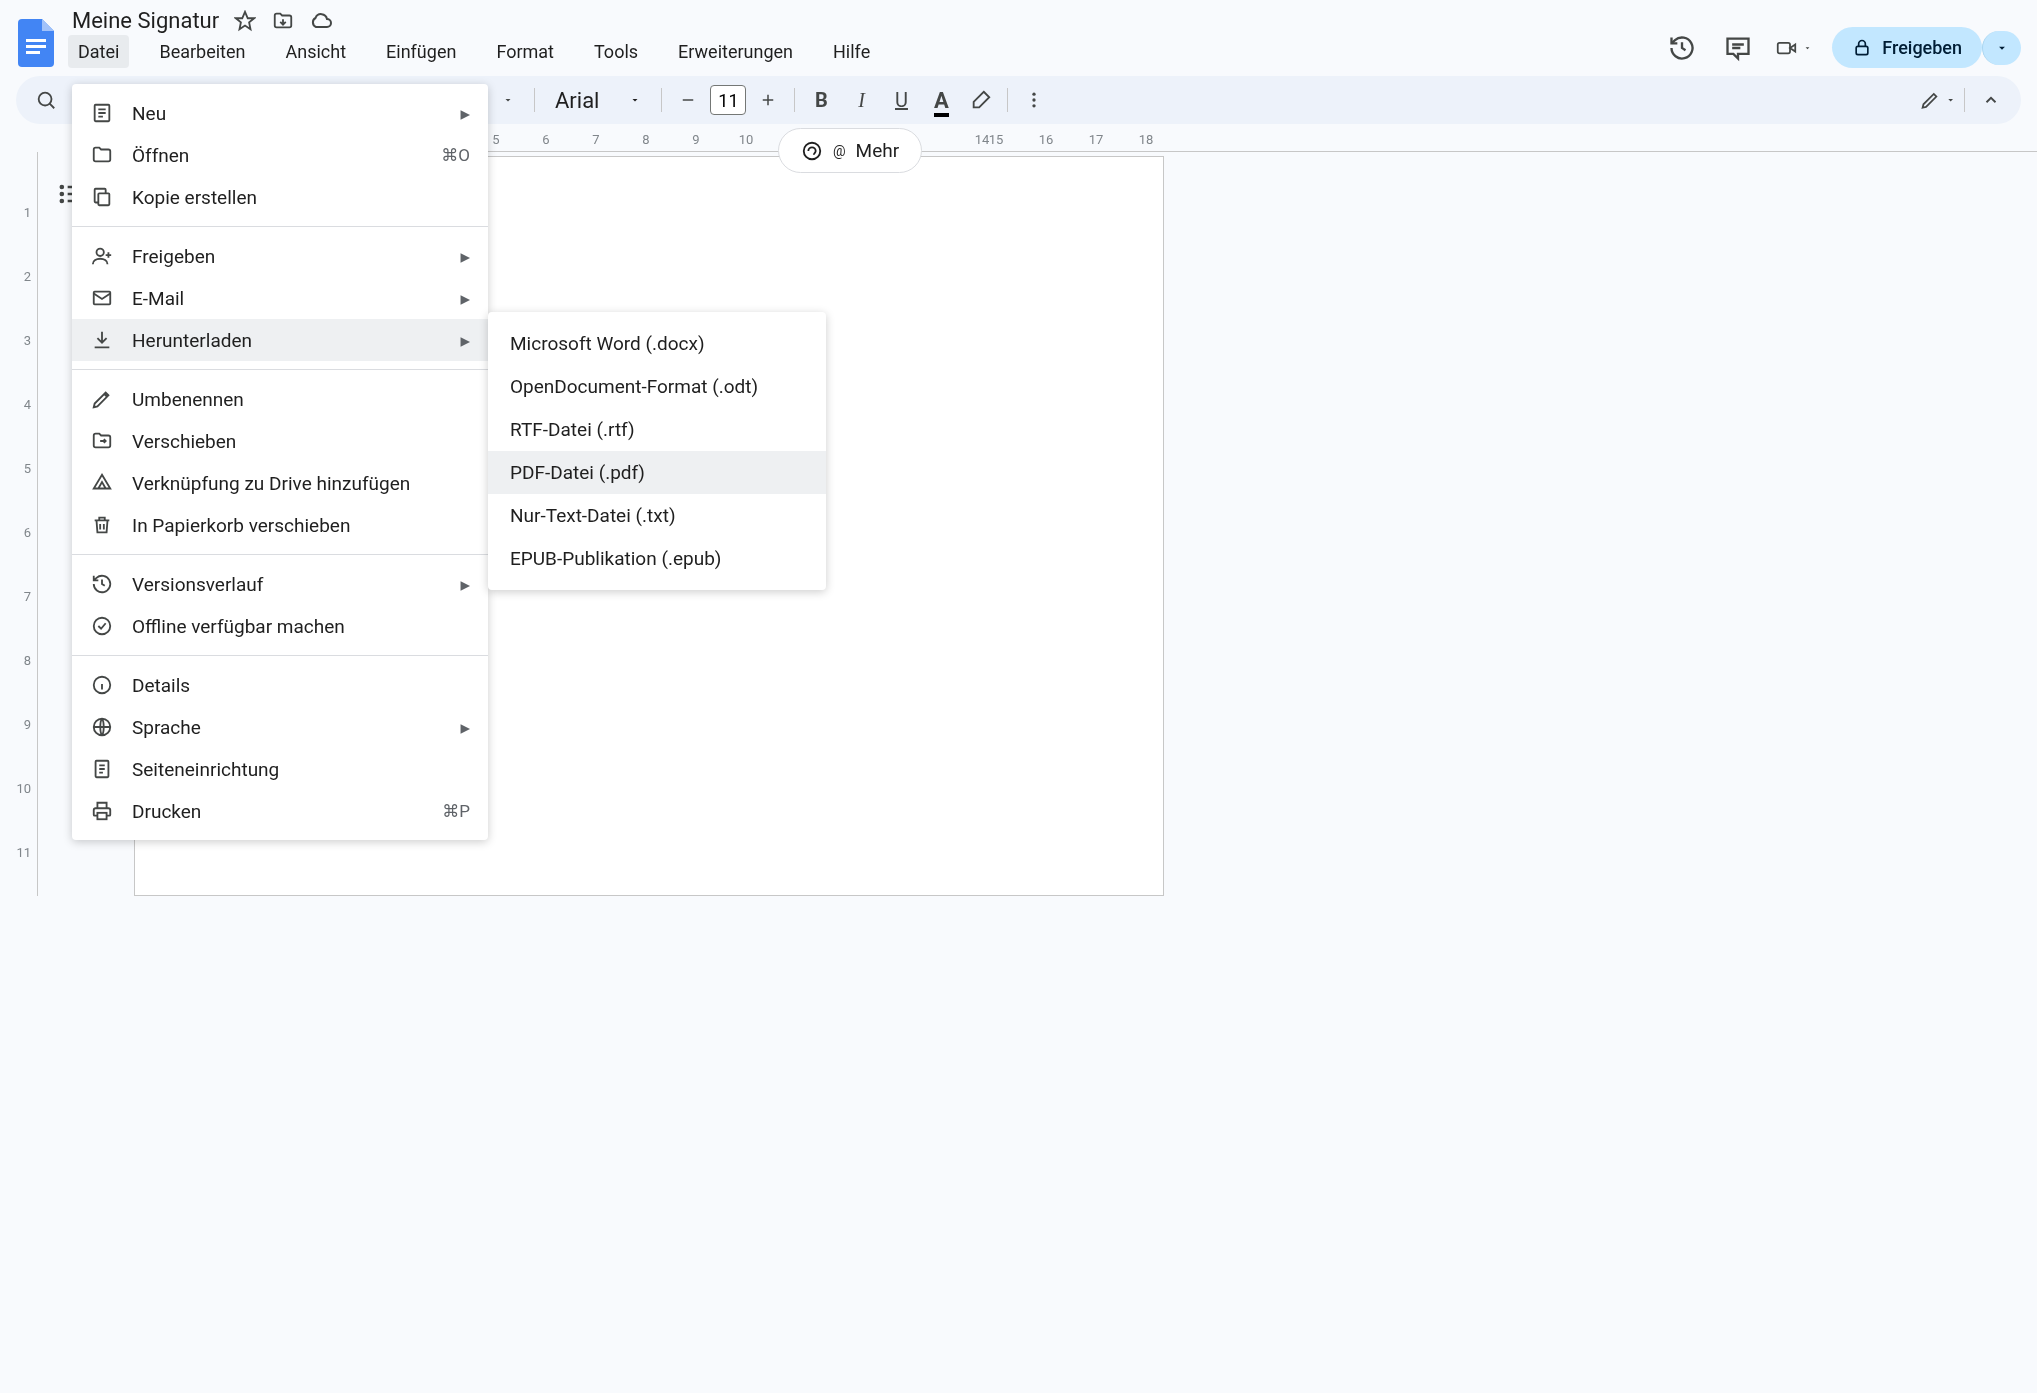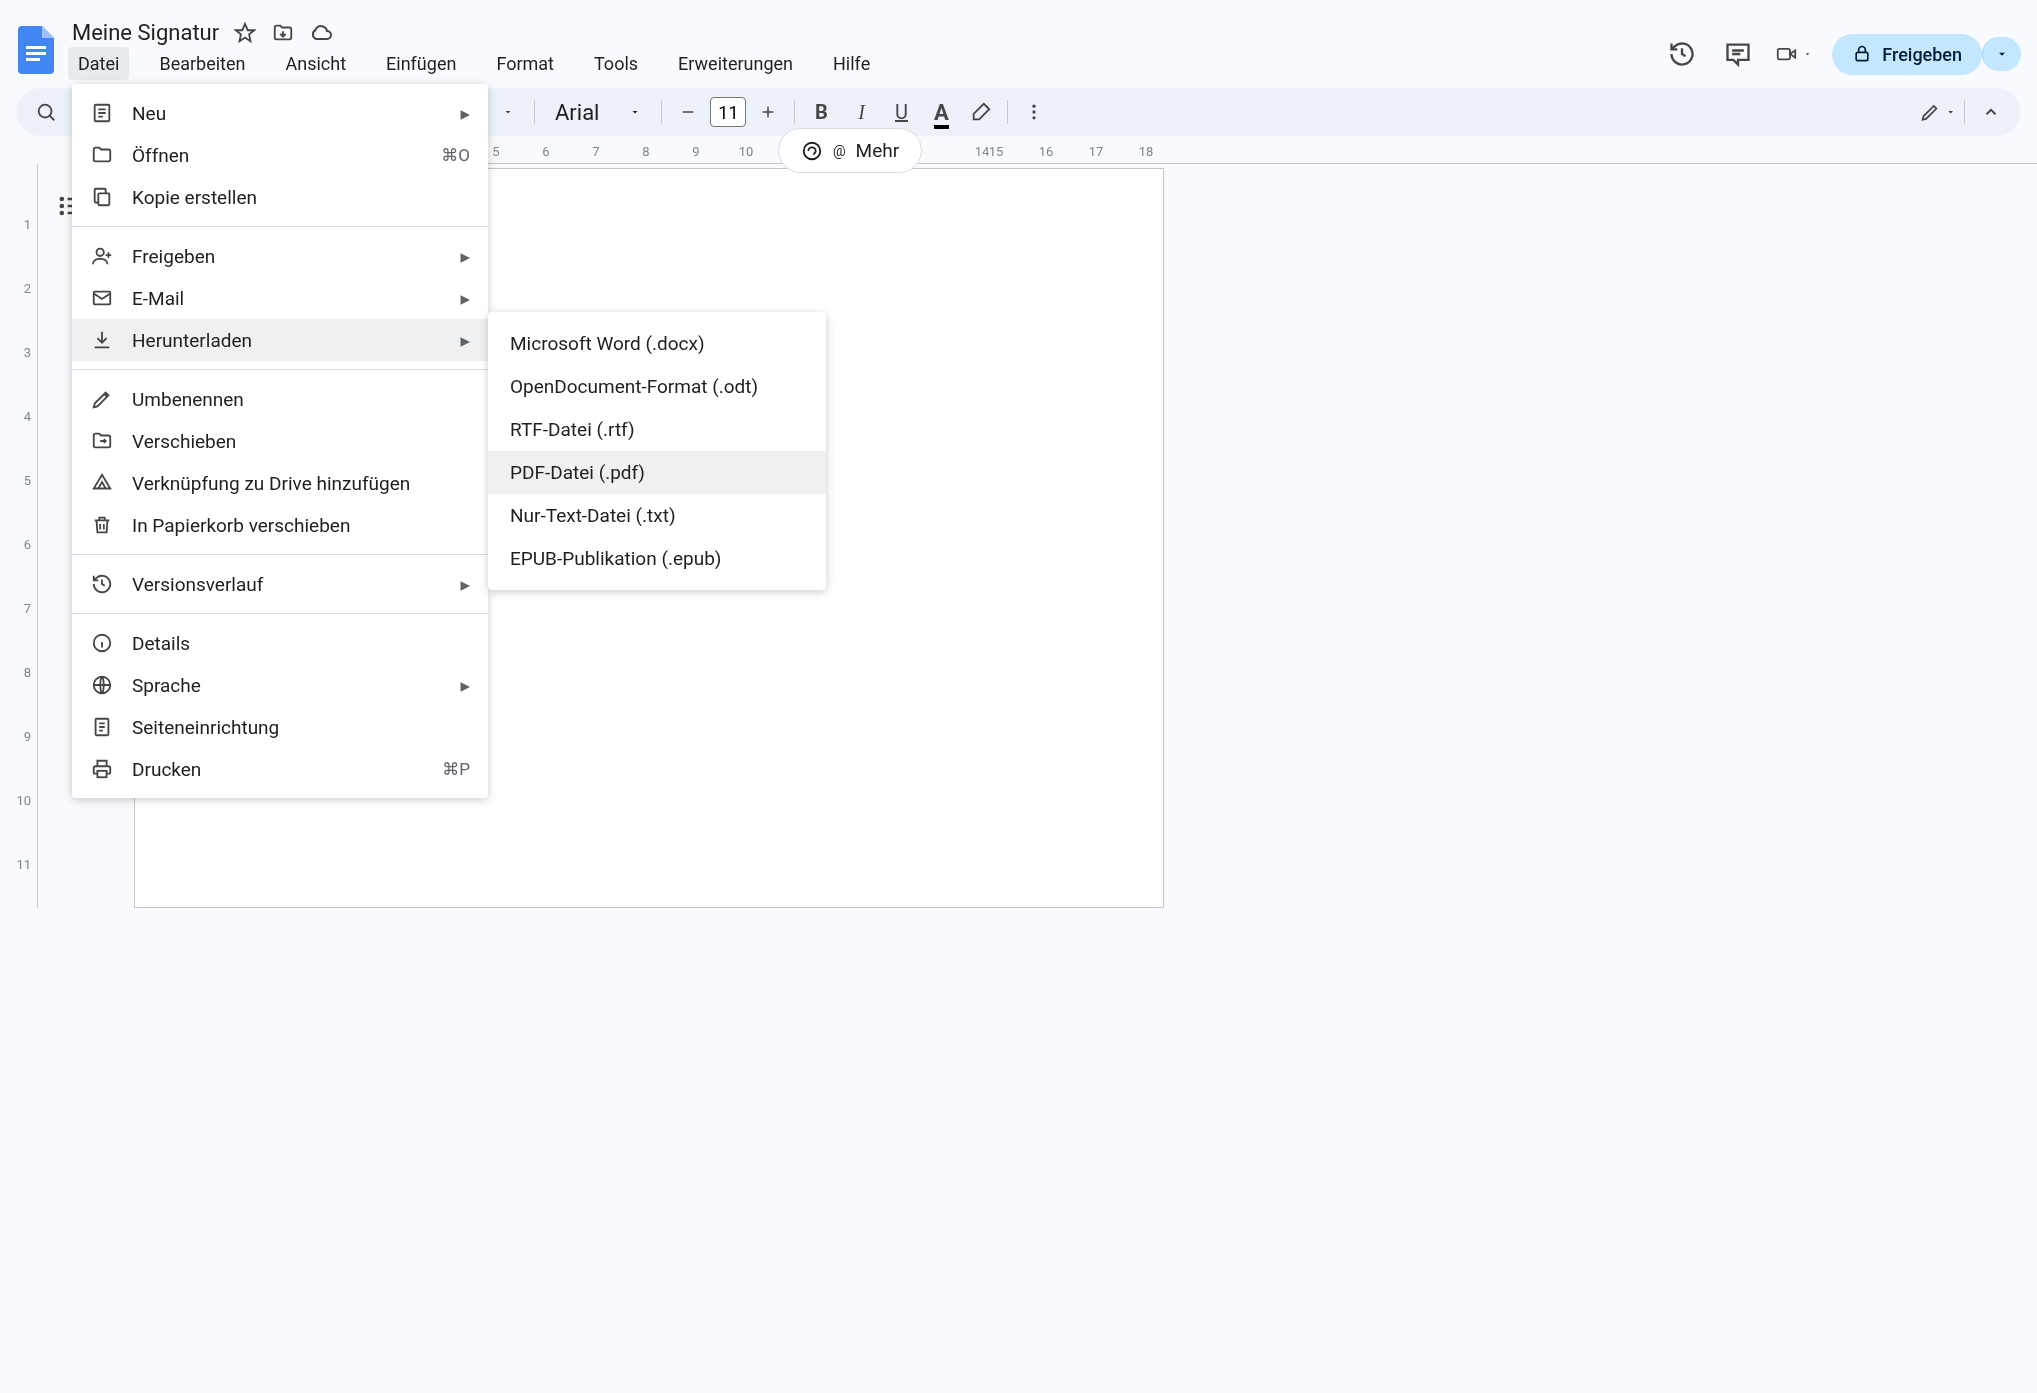--- a/index.html
+++ b/index.html
@@ -1,19 +1,19 @@
 <!DOCTYPE html>
 <html><head>
 <meta charset="utf-8">
 <style>
 * { margin: 0; padding: 0; box-sizing: border-box; font-family: -apple-system, BlinkMacSystemFont, "Segoe UI", Roboto, Arial, sans-serif; }
 body { background: #f8fafd; overflow: hidden; }
 
 
-.header { display: flex; align-items: center; padding: 8px 16px 0 16px; gap: 12px; margin-top: 12px; }
+.header { display: flex; align-items: flex-end; padding: 8px 16px 0 16px; gap: 12px; }
 .doc-icon { width: 40px; height: 50px; display: flex; align-items: center; justify-content: center; }
 .doc-icon svg { width: 36px; height: 48px; }
 .header-left { flex: 1; }
 .title-row { display: flex; align-items: center; gap: 14px; padding-left: 4px; }
 .doc-title { font-size: 22px; color: #1f1f1f; font-weight: 400; }
 .title-icon { width: 24px; height: 24px; display: flex; align-items: center; justify-content: center; color: #444746; cursor: pointer; }
 .menu-row { display: flex; gap: 20px; padding-left: 0; margin-top: 2px; }
 .menu-item { padding: 6px 10px; font-size: 18px; color: #1f1f1f; cursor: pointer; border-radius: 4px; }
 .menu-item.active { background: #e8ebee; }
 .header-right { display: flex; align-items: center; gap: 20px; padding-top: 8px; }
@@ -373,20 +373,29 @@
   <div class="dd-separator"></div>
   <div class="dd-item">
     <span class="dd-item-icon">
         <svg width="22" height="22" viewBox="0 0 24 24" fill="none" stroke="currentColor" stroke-width="2">
           <path d="M3 12a9 9 0 1 0 3-6.7L3 8M3 3v5h5M12 7v5l3 2"></path>
         </svg>
       </span>
     <span class="dd-item-label">Versionsverlauf</span>
     <span class="dd-item-arrow">▸</span>
   </div>
+  <div class="dd-item">
+    <span class="dd-item-icon">
+        <svg width="22" height="22" viewBox="0 0 24 24" fill="none" stroke="currentColor" stroke-width="2">
+          <circle cx="12" cy="12" r="9"></circle>
+          <path d="M8 12l3 3 5-6"></path>
+        </svg>
+      </span>
+    <span class="dd-item-label">Offline verfügbar machen</span>
+  </div>
   <div class="dd-separator"></div>
   <div class="dd-item">
     <span class="dd-item-icon">
         <svg width="22" height="22" viewBox="0 0 24 24" fill="none" stroke="currentColor" stroke-width="2">
           <circle cx="12" cy="12" r="9"></circle>
           <path d="M12 8h.01M11 12h1v5"></path>
         </svg>
       </span>
     <span class="dd-item-label">Details</span>
   </div>

